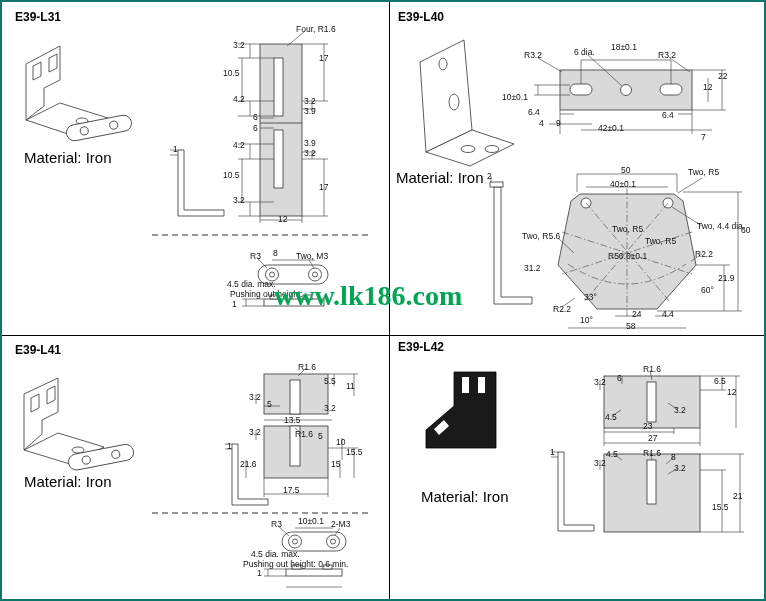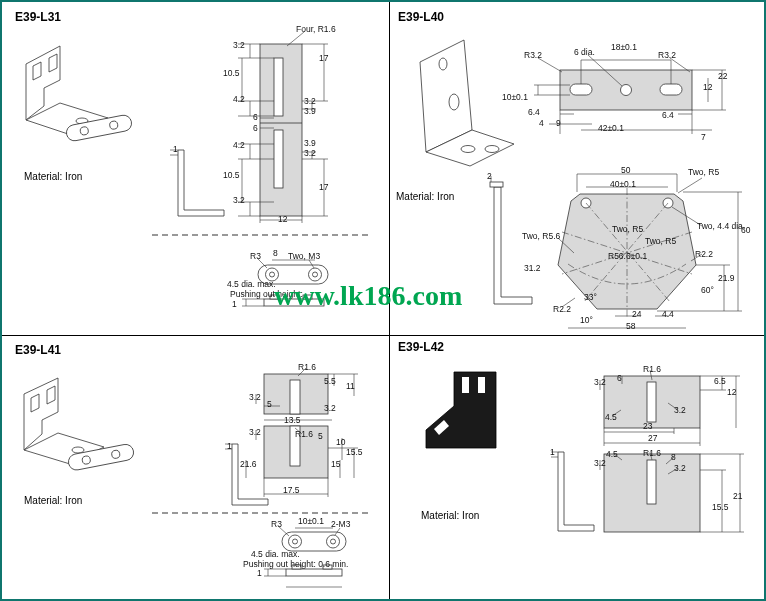--- a/index.html
+++ b/index.html
@@ -2,21 +2,21 @@
 <html><head>
 <meta charset="utf-8">
 <style>
   html,body{margin:0;padding:0;background:#9a9a9a;}
   .page{position:relative;width:766px;height:601px;background:#ffffff;border:2px solid #0f766e;
         box-sizing:border-box;overflow:hidden;font-family:"Liberation Sans",sans-serif;}
   .vdiv{position:absolute;left:387px;top:0;width:1px;height:601px;background:#000;}
   .hdiv{position:absolute;left:0;top:333px;width:766px;height:1px;background:#000;}
   svg.art{position:absolute;left:0;top:0;}
   .t{position:absolute;font-weight:bold;font-size:12px;color:#000;white-space:nowrap;z-index:3;}
-  .m{position:absolute;font-size:10px;color:#000;white-space:nowrap;z-index:3;margin-top:22px;}
+  .m{position:absolute;font-size:15px;color:#000;white-space:nowrap;z-index:3;}
   .d{position:absolute;font-size:8.5px;color:#111;white-space:nowrap;line-height:1;z-index:3;}
   .wm{position:absolute;left:272px;top:278px;font-family:"Liberation Serif",serif;
       font-weight:bold;font-size:28px;z-index:5;white-space:nowrap;}
 </style>
 </head>
 <body>
 
 <div class="page">
 
   <svg class="art" width="766" height="601" viewBox="0 0 766 601">
@@ -307,21 +307,21 @@
   <span class="d" style="left:302px;top:137px">3.9</span>
   <span class="d" style="left:231px;top:139px">4.2</span>
   <span class="d" style="left:302px;top:147px">3.2</span>
   <span class="d" style="left:221px;top:169px">10.5</span>
   <span class="d" style="left:231px;top:194px">3.2</span>
   <span class="d" style="left:317px;top:181px">17</span>
   <span class="d" style="left:276px;top:213px">12</span>
   <span class="d" style="left:171px;top:143px">1</span>
   <span class="d" style="left:248px;top:250px">R3</span>
   <span class="d" style="left:271px;top:247px">8</span>
-  <span class="d" style="left:286px;top:250px">Two, M3</span>
+  <span class="d" style="left:294px;top:250px">Two, M3</span>
   <span class="d" style="left:225px;top:278px">4.5 dia. max.</span>
   <span class="d" style="left:228px;top:288px">Pushing out height:</span>
   <span class="d" style="left:230px;top:298px">1</span>
 
   <span class="d" style="left:522px;top:49px">R3.2</span>
   <span class="d" style="left:572px;top:46px">6 dia.</span>
   <span class="d" style="left:609px;top:41px">18±0.1</span>
   <span class="d" style="left:656px;top:49px">R3.2</span>
   <span class="d" style="left:716px;top:70px">22</span>
   <span class="d" style="left:701px;top:81px">12</span>

